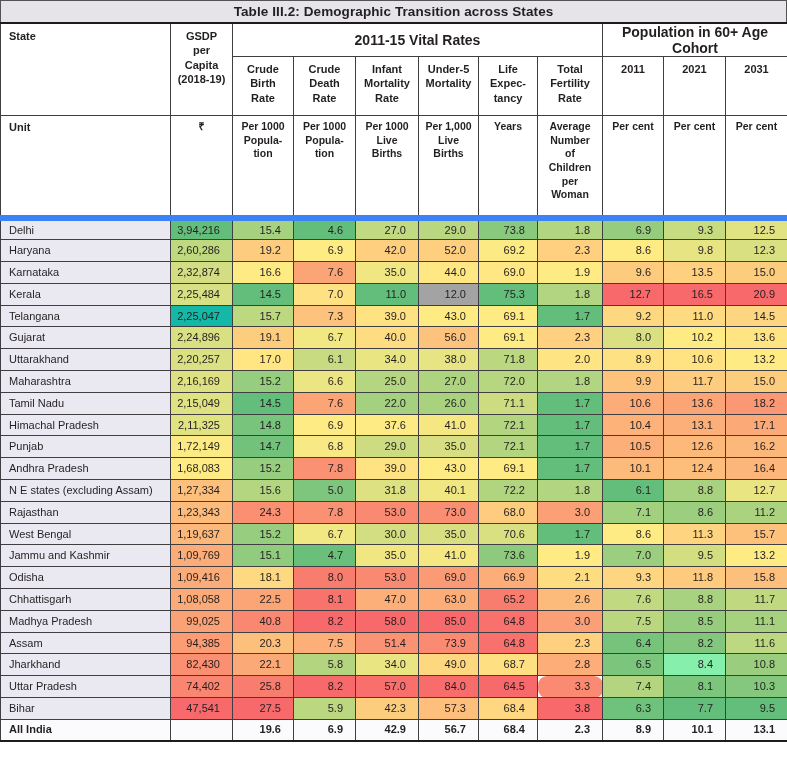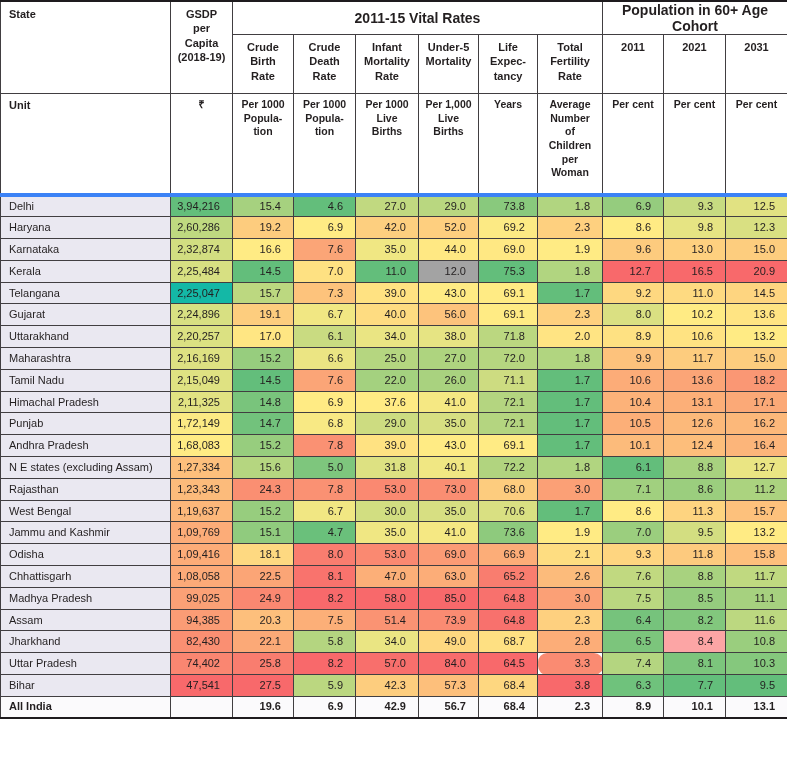--- a/index.html
+++ b/index.html
@@ -20,21 +20,21 @@
 
   thead th{background:#ffffff; font-size:11px; font-weight:bold; padding:0;}
   .group-h{height:22px; text-align:center; vertical-align:middle; font-size:14px;}
   .state-h{text-align:left; vertical-align:top; padding:6px 0 0 8px;}
   .gsdp-h{text-align:center; vertical-align:top; padding-top:5px; line-height:1.3;}
   .subhead{height:53px; text-align:center; vertical-align:top; padding-top:5px; line-height:1.3;}
   .unit-h{text-align:left; vertical-align:top; padding:5px 0 0 8px;}
   .unit-cell{height:95px; text-align:center; vertical-align:top; padding-top:4px; line-height:1.3; font-size:10.5px;}
   .pre{white-space:pre-line;}
 
-  thead{border-bottom:4px solid #3b82f6;}
+  thead{border-bottom:6px solid #3b82f6;}
 
   tbody tr{height:21.8px;}
   tbody td{font-size:11px; line-height:1; vertical-align:middle; padding:0;}
   td.state-cell{background:#EAE8F1; text-align:left; padding-left:8px;}
   td.val-cell{text-align:right; padding-right:12px;}
   tr.total td{font-weight:bold; background:#FBFAFC;}
   tr.total{border-top:1.5px solid #1E1B1E;}
 
   .sources-bar{
     margin-top:2px;
@@ -43,20 +43,21 @@
     font-size:10.8px; line-height:1.45;
     padding:4px 8px 7px 8px;
   }
   .sources-bar b{font-weight:bold;}
 </style>
 </head>
 <body>
 
 <div class="page">
 
+  <div class="title-bar">Table III.2: Demographic Transition across States</div>
 
   <table>
     <colgroup>
       <col style="width:170px">
         <col style="width:62px">
         <col style="width:61px">
       <col style="width:62px">
         <col style="width:63px">
         <col style="width:60px">
       <col style="width:59px">
@@ -154,21 +155,21 @@
         <tr>
           <td class="state-cell">Karnataka</td>
           <td class="val-cell" style="background: rgb(210, 222, 129);">2,32,874</td>
           <td class="val-cell" style="background: rgb(255, 235, 132);">16.6</td>
           <td class="val-cell" style="background: rgb(251, 165, 119);">7.6</td>
           <td class="val-cell" style="background: rgb(240, 231, 131);">35.0</td>
           <td class="val-cell" style="background: rgb(255, 232, 131);">44.0</td>
           <td class="val-cell" style="background: rgb(255, 232, 131);">69.0</td>
           <td class="val-cell" style="background: rgb(255, 235, 132);">1.9</td>
           <td class="val-cell" style="background: rgb(253, 203, 126);">9.6</td>
-          <td class="val-cell" style="background: rgb(254, 208, 127);">13.0</td>
+          <td class="val-cell" style="background: rgb(254, 208, 127);">13.5</td>
           <td class="val-cell" style="background: rgb(253, 205, 126);">15.0</td>
         </tr>
         <tr>
           <td class="state-cell">Kerala</td>
           <td class="val-cell" style="background: rgb(215, 224, 130);">2,25,484</td>
           <td class="val-cell" style="background: rgb(99, 190, 123);">14.5</td>
           <td class="val-cell" style="background: rgb(254, 225, 130);">7.0</td>
           <td class="val-cell" style="background: rgb(99, 190, 123);">11.0</td>
           <td class="val-cell" style="background: #a3a3a3;">12.0</td>
           <td class="val-cell" style="background: rgb(99, 190, 123);">75.3</td>
@@ -355,21 +356,21 @@
           <td class="val-cell" style="background: rgb(252, 173, 120);">63.0</td>
           <td class="val-cell" style="background: rgb(249, 125, 111);">65.2</td>
           <td class="val-cell" style="background: rgb(252, 187, 123);">2.6</td>
           <td class="val-cell" style="background: rgb(193, 217, 128);">7.6</td>
           <td class="val-cell" style="background: rgb(168, 210, 127);">8.8</td>
           <td class="val-cell" style="background: rgb(192, 217, 128);">11.7</td>
         </tr>
         <tr>
           <td class="state-cell">Madhya Pradesh</td>
           <td class="val-cell" style="background: rgb(251, 161, 118);">99,025</td>
-          <td class="val-cell" style="background: rgb(250, 136, 113);">24.9</td>
+          <td class="val-cell" style="background: rgb(250, 136, 113);">40.8</td>
           <td class="val-cell" style="background: rgb(248, 105, 107);">8.2</td>
           <td class="val-cell" style="background: rgb(248, 105, 107);">58.0</td>
           <td class="val-cell" style="background: rgb(248, 105, 107);">85.0</td>
           <td class="val-cell" style="background: rgb(248, 113, 109);">64.8</td>
           <td class="val-cell" style="background: rgb(251, 160, 118);">3.0</td>
           <td class="val-cell" style="background: rgb(186, 215, 128);">7.5</td>
           <td class="val-cell" style="background: rgb(149, 204, 126);">8.5</td>
           <td class="val-cell" style="background: rgb(166, 209, 127);">11.1</td>
         </tr>
         <tr>
@@ -388,21 +389,21 @@
         <tr>
           <td class="state-cell">Jharkhand</td>
           <td class="val-cell" style="background: rgb(250, 143, 114);">82,430</td>
           <td class="val-cell" style="background: rgb(251, 169, 119);">22.1</td>
           <td class="val-cell" style="background: rgb(180, 213, 128);">5.8</td>
           <td class="val-cell" style="background: rgb(234, 229, 131);">34.0</td>
           <td class="val-cell" style="background: rgb(254, 216, 128);">49.0</td>
           <td class="val-cell" style="background: rgb(254, 224, 130);">68.7</td>
           <td class="val-cell" style="background: rgb(252, 173, 120);">2.8</td>
           <td class="val-cell" style="background: rgb(124, 197, 124);">6.5</td>
-          <td class="val-cell" style="background: #fca5a5;">8.4</td>
+          <td class="val-cell" style="background: #86efac;">8.4</td>
           <td class="val-cell" style="background: rgb(154, 206, 126);">10.8</td>
         </tr>
         <tr>
           <td class="state-cell">Uttar Pradesh</td>
           <td class="val-cell" style="background: rgb(250, 134, 113);">74,402</td>
           <td class="val-cell" style="background: rgb(249, 125, 111);">25.8</td>
           <td class="val-cell" style="background: rgb(248, 105, 107);">8.2</td>
           <td class="val-cell" style="background: rgb(248, 111, 108);">57.0</td>
           <td class="val-cell" style="background: rgb(248, 108, 108);">84.0</td>
           <td class="val-cell" style="background: rgb(248, 105, 107);">64.5</td>

